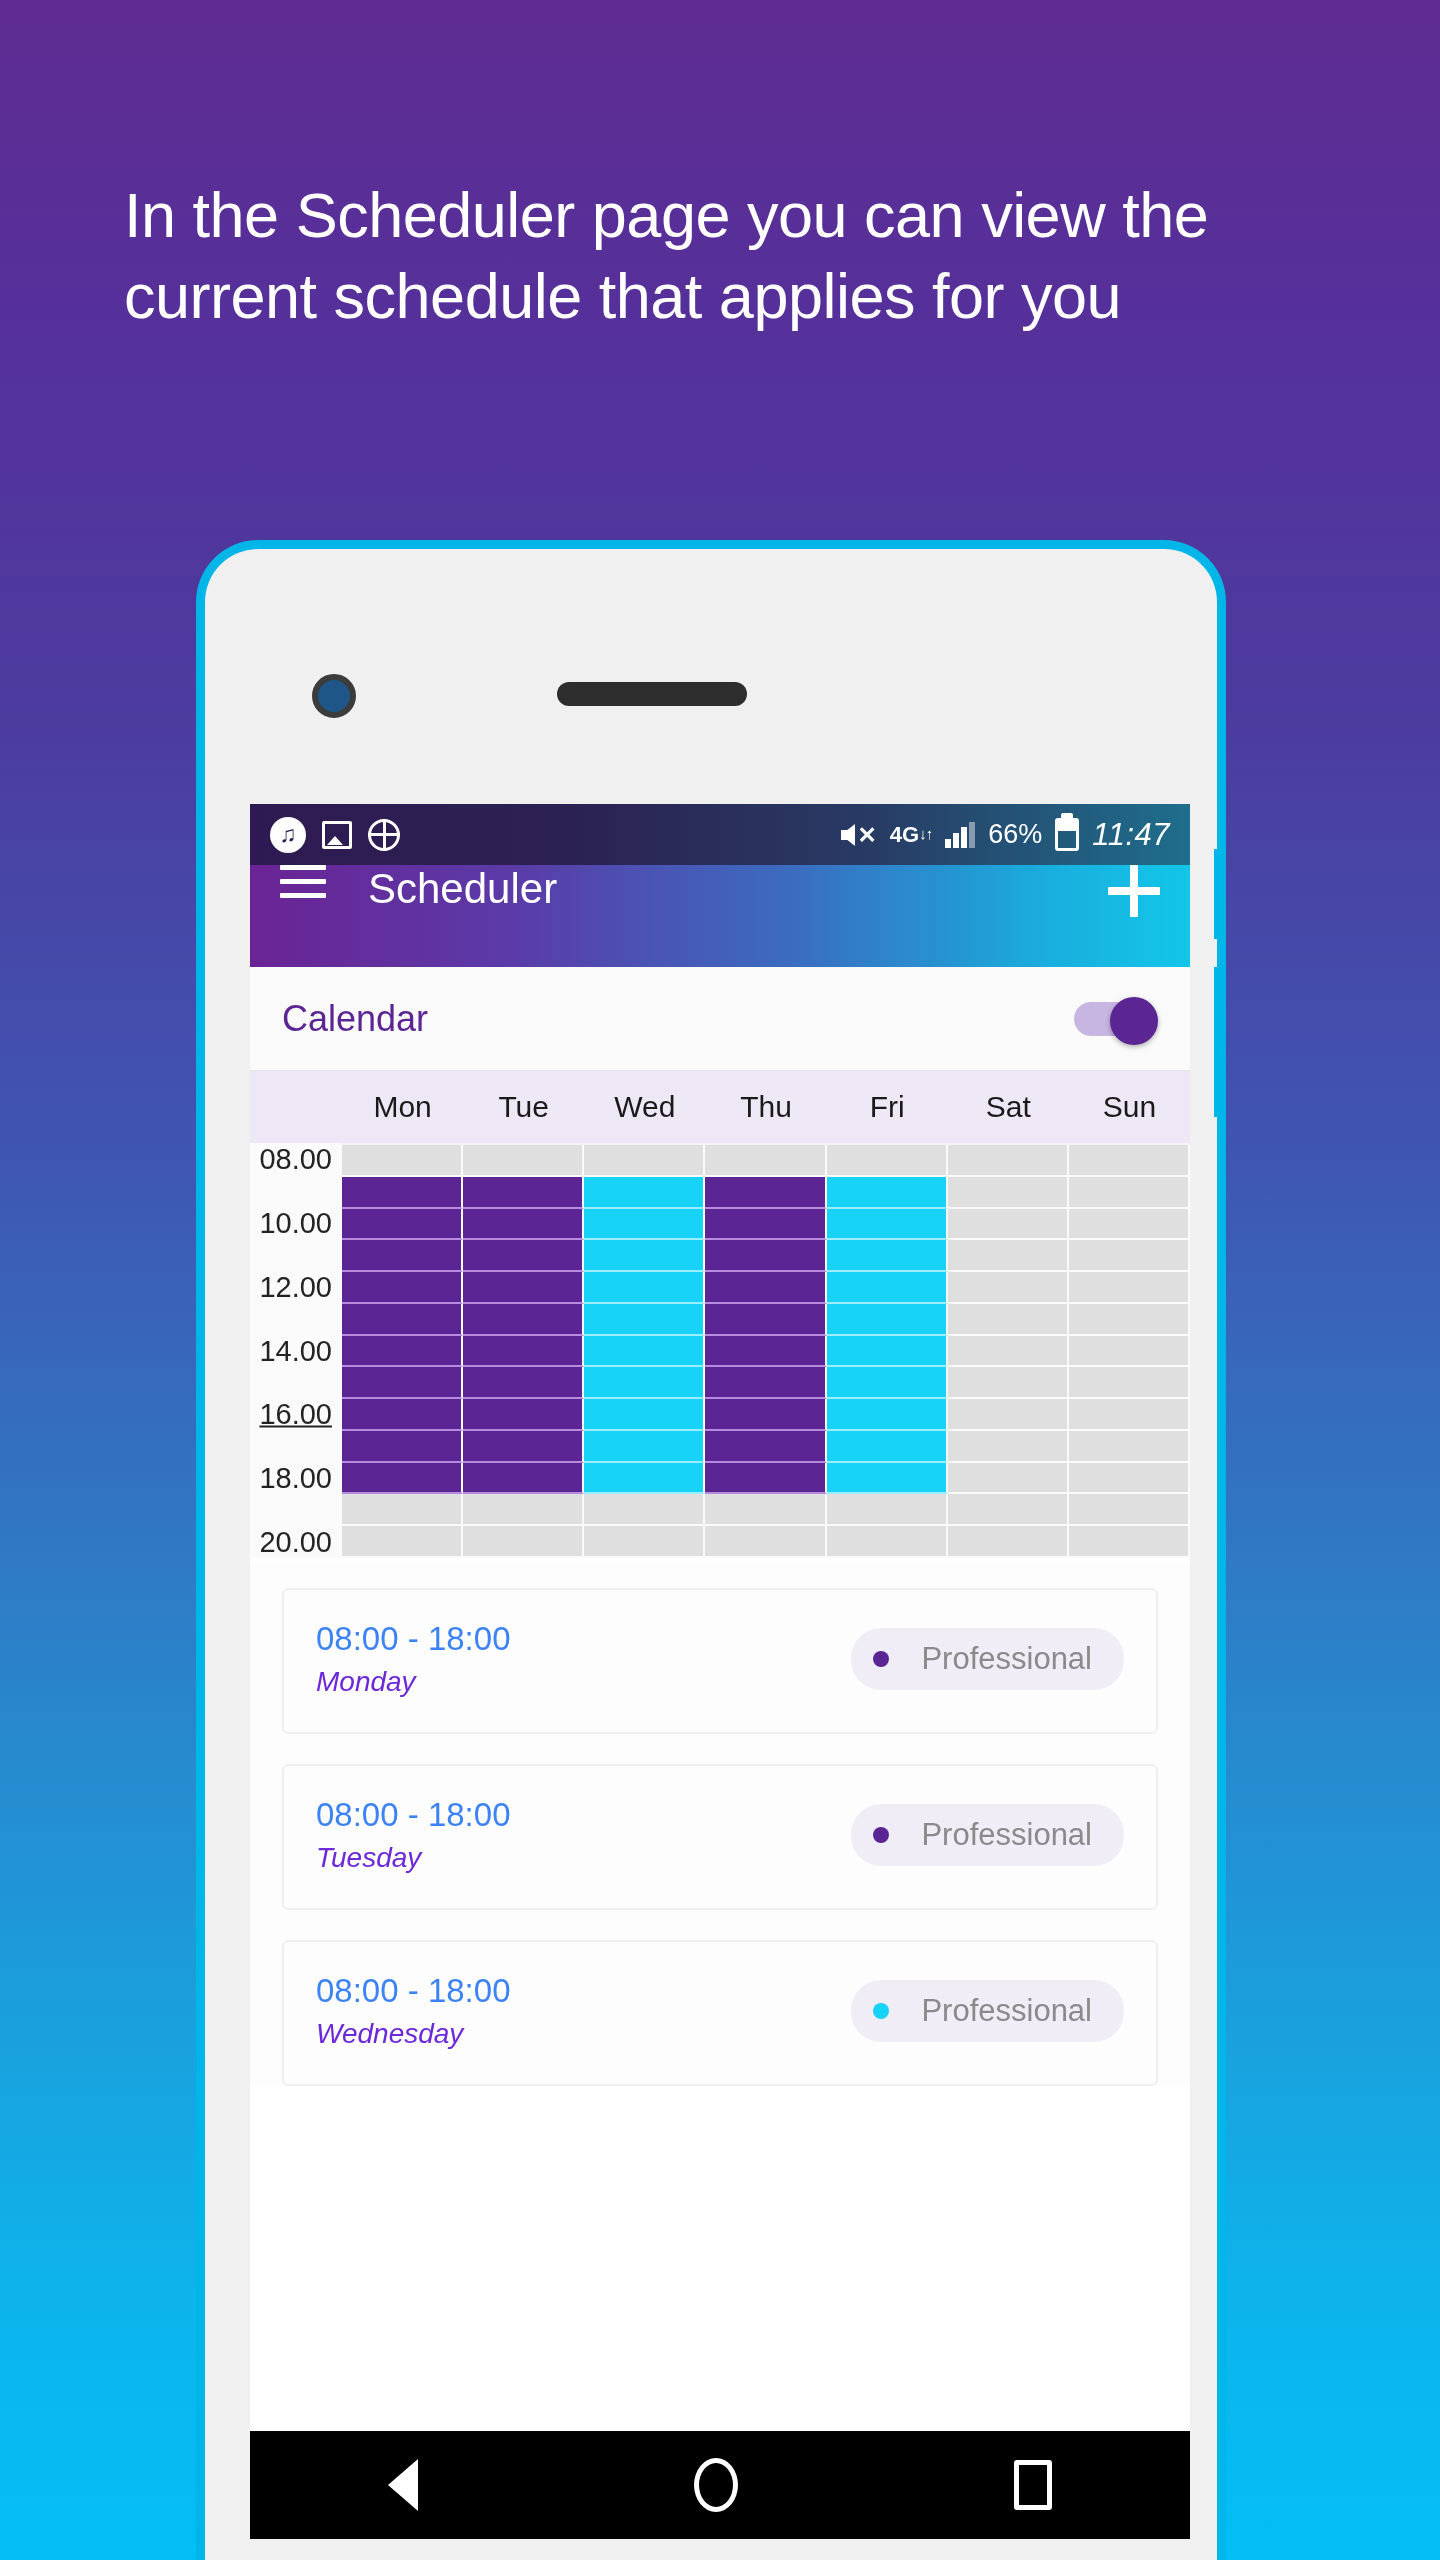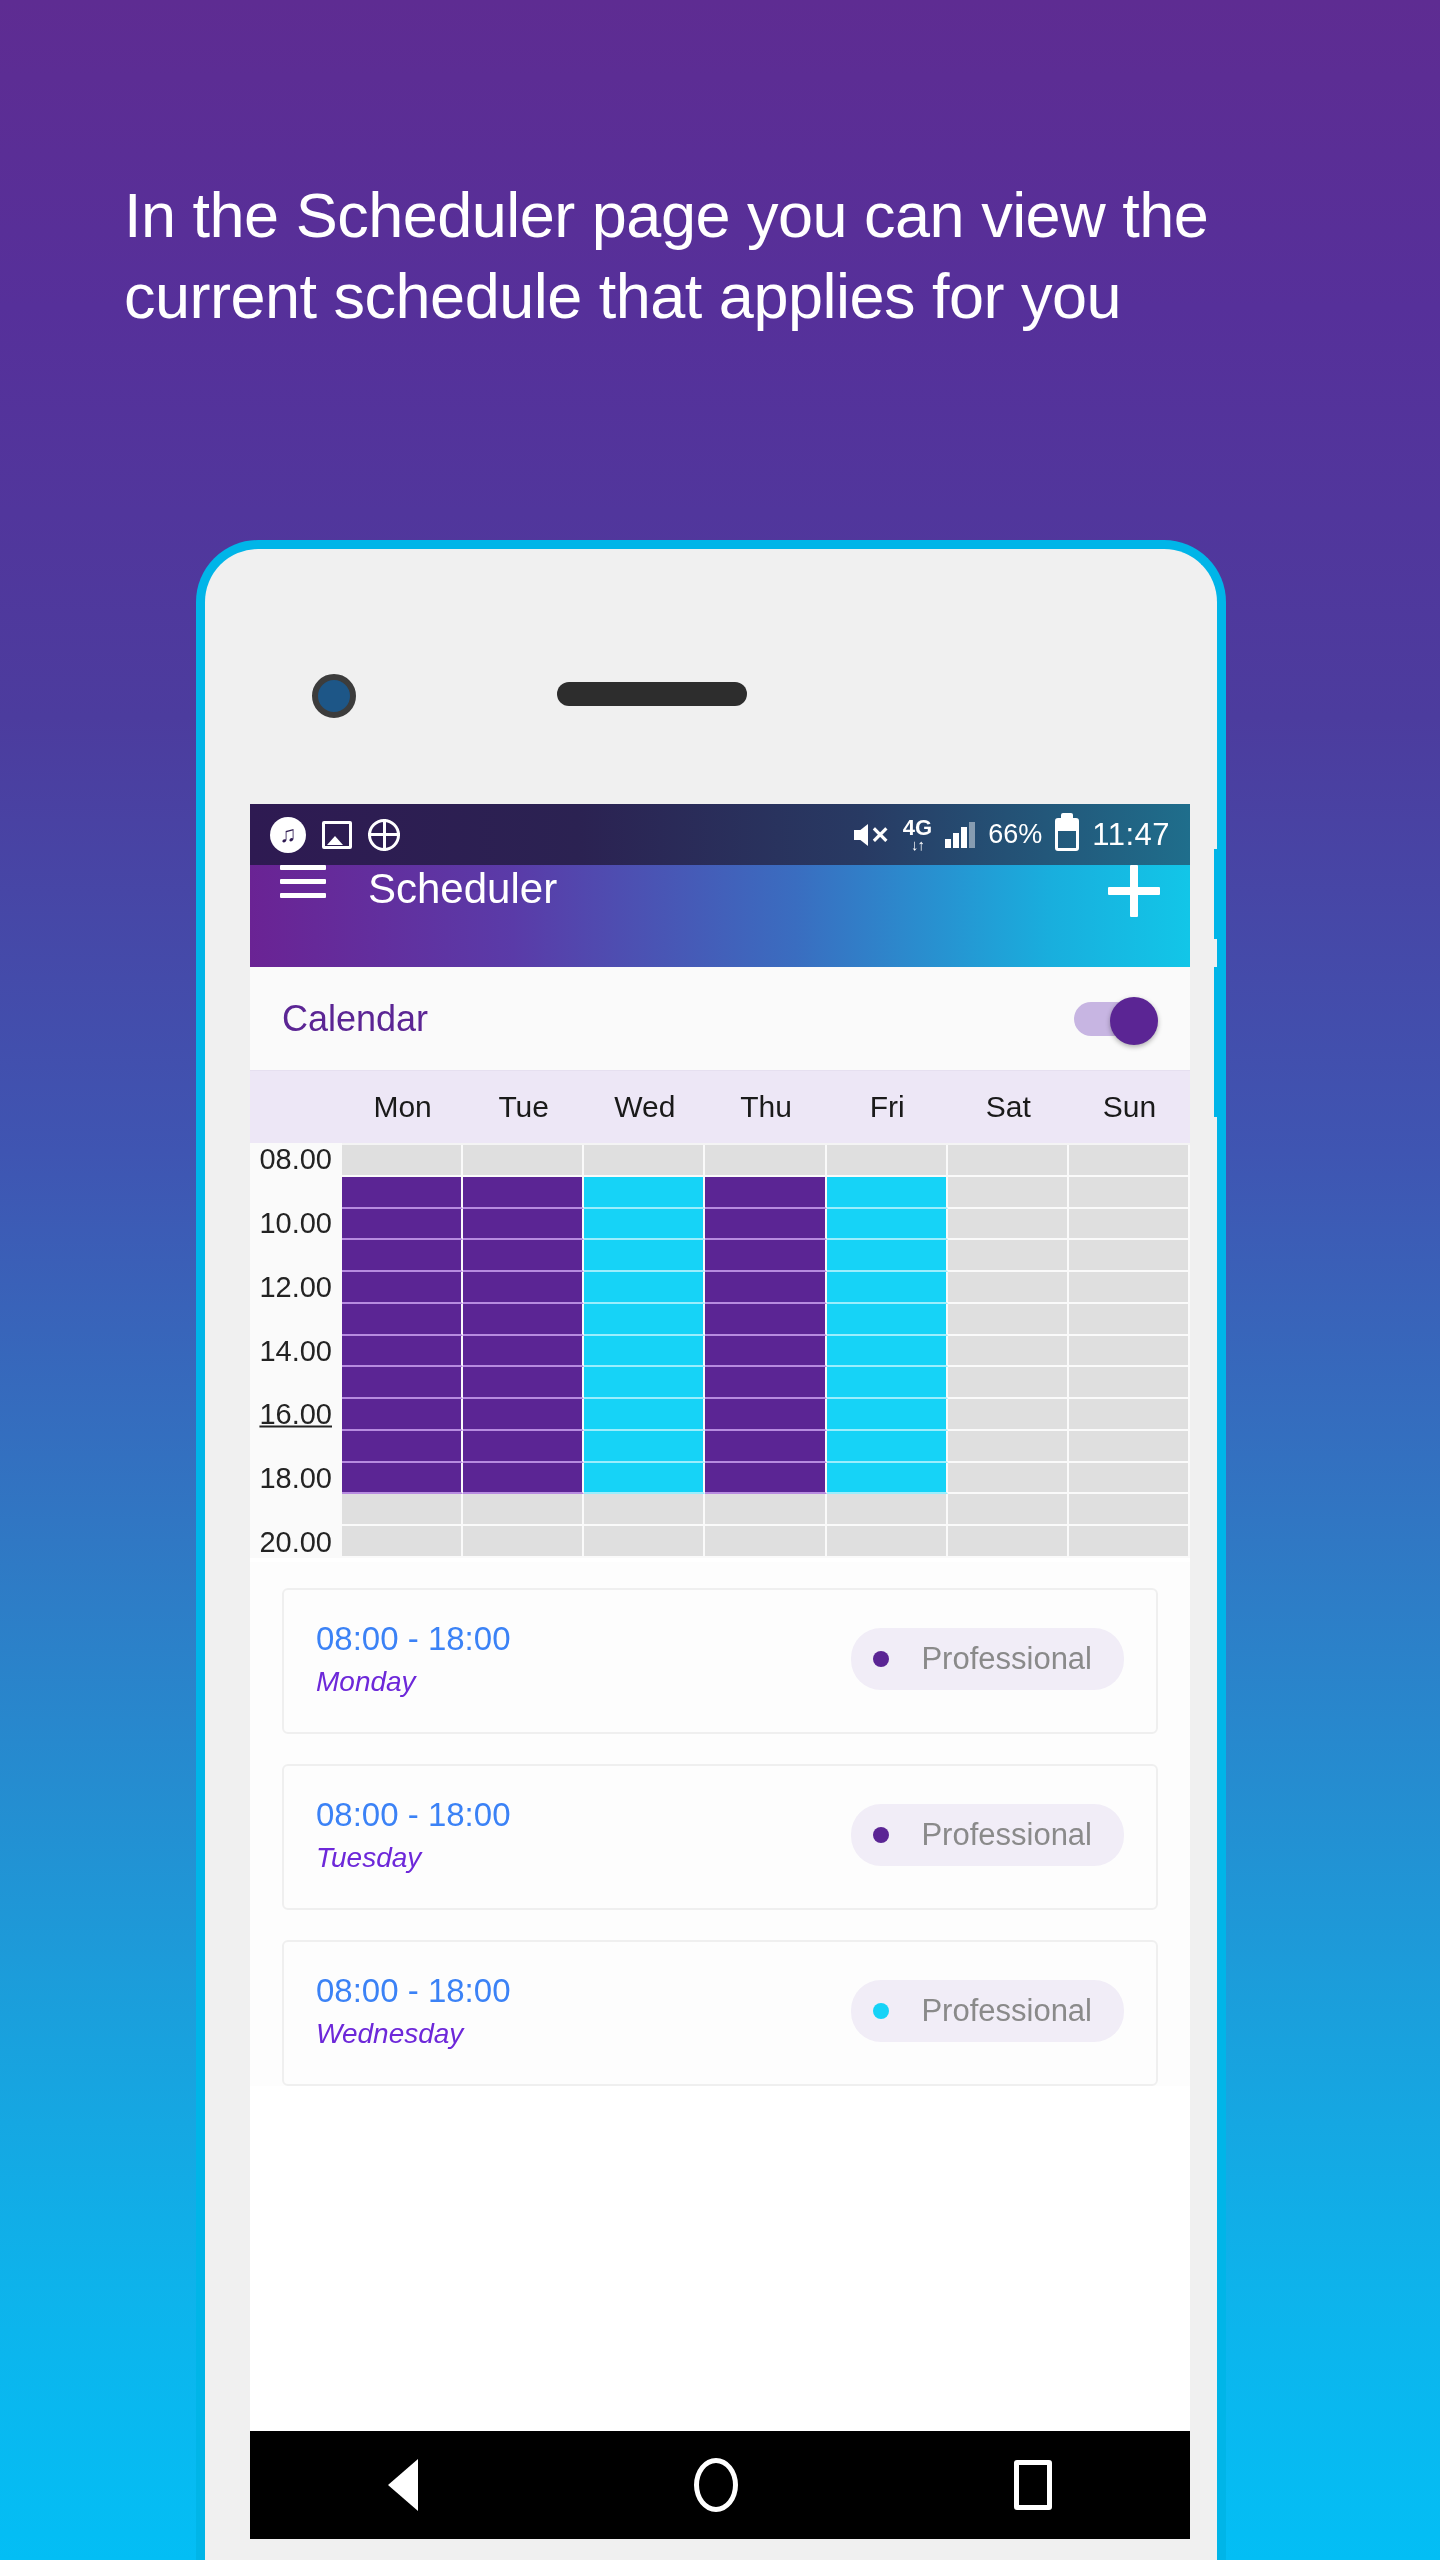--- a/index.html
+++ b/index.html
@@ -111,39 +111,39 @@
   }
   .ic-mute { display:flex;align-items:center;gap:3px;font-size:0; }
   .ic-mute .spk {
     width:0;height:0;border-top:11px solid transparent;border-bottom:11px solid transparent;
     border-right:14px solid #fff; position:relative;
   }
   .ic-mute .spk:before{
     content:"";position:absolute;left:0px;top:-5px;width:7px;height:10px;background:#fff;
   }
   .ic-mute .x { color:#fff;font-size:23px;line-height:18px;font-weight:bold; }
-  .ic-4g { display:flex; flex-direction:column; align-items:center; line-height:1; }
+  .ic-4g { display:flex; flex-direction:row; align-items:center; line-height:1; }
   .ic-4g .g { font-size:22px; font-weight:bold; }
   .ic-4g .arr { font-size:15px; letter-spacing:-1px; margin-top:-2px; }
   .ic-sig { display:flex; align-items:flex-end; gap:2px; height:26px; }
   .ic-sig i { width:6px; background:#fff; display:block; }
   .ic-sig i:nth-child(1){height:9px}
   .ic-sig i:nth-child(2){height:15px}
   .ic-sig i:nth-child(3){height:21px}
   .ic-sig i:nth-child(4){height:26px;background:rgba(255,255,255,.45)}
   .sb-pct { font-size:27px; }
   .ic-batt {
     width:24px;height:33px;border:3px solid #fff;border-radius:3px;position:relative;
     background:linear-gradient(180deg,#fff 0 38%,transparent 38% 100%);
   }
   .ic-batt:before{
     content:"";position:absolute;top:-8px;left:50%;margin-left:-6px;
     width:12px;height:5px;background:#fff;border-radius:2px 2px 0 0;
   }
-  .sb-time { font-size:31px; letter-spacing:.5px; }
+  .sb-time { font-size:31px; letter-spacing:.5px;font-style:italic; }
 
   
   .appbar {
     height:102px;
     background:linear-gradient(90deg,#6A2394 0%,#5A3BA8 28%,#3A6DC0 58%,#19AEDD 85%,#12C6E8 100%);
     display:flex; align-items:flex-start;
     padding:0 30px;
     color:#fff;
   }
   .hamburger { width:46px; display:flex;flex-direction:column;gap:9px;cursor:pointer; }

